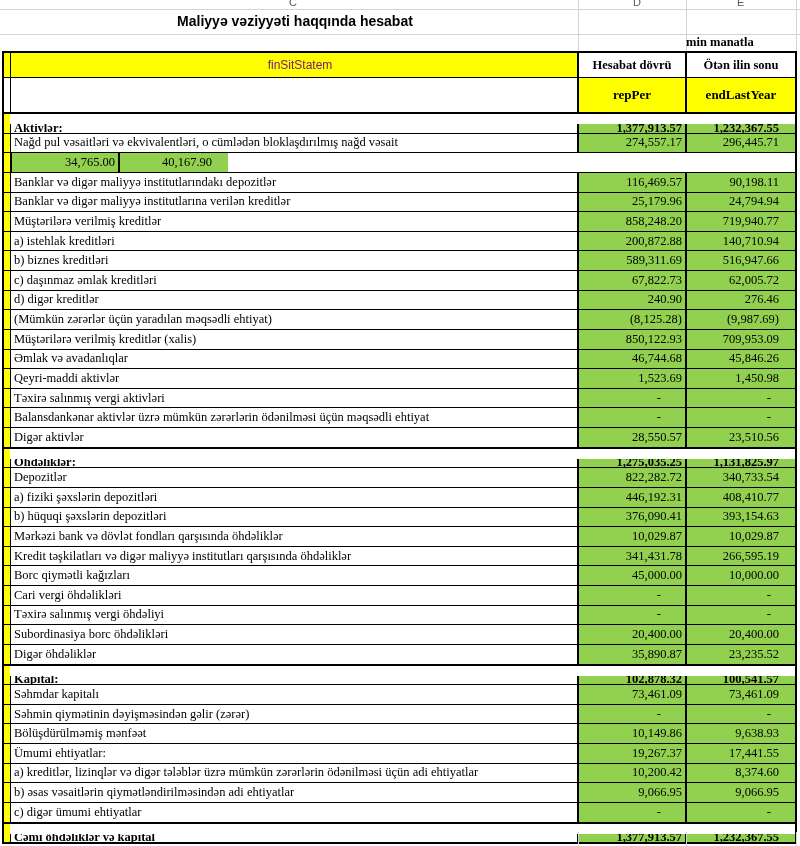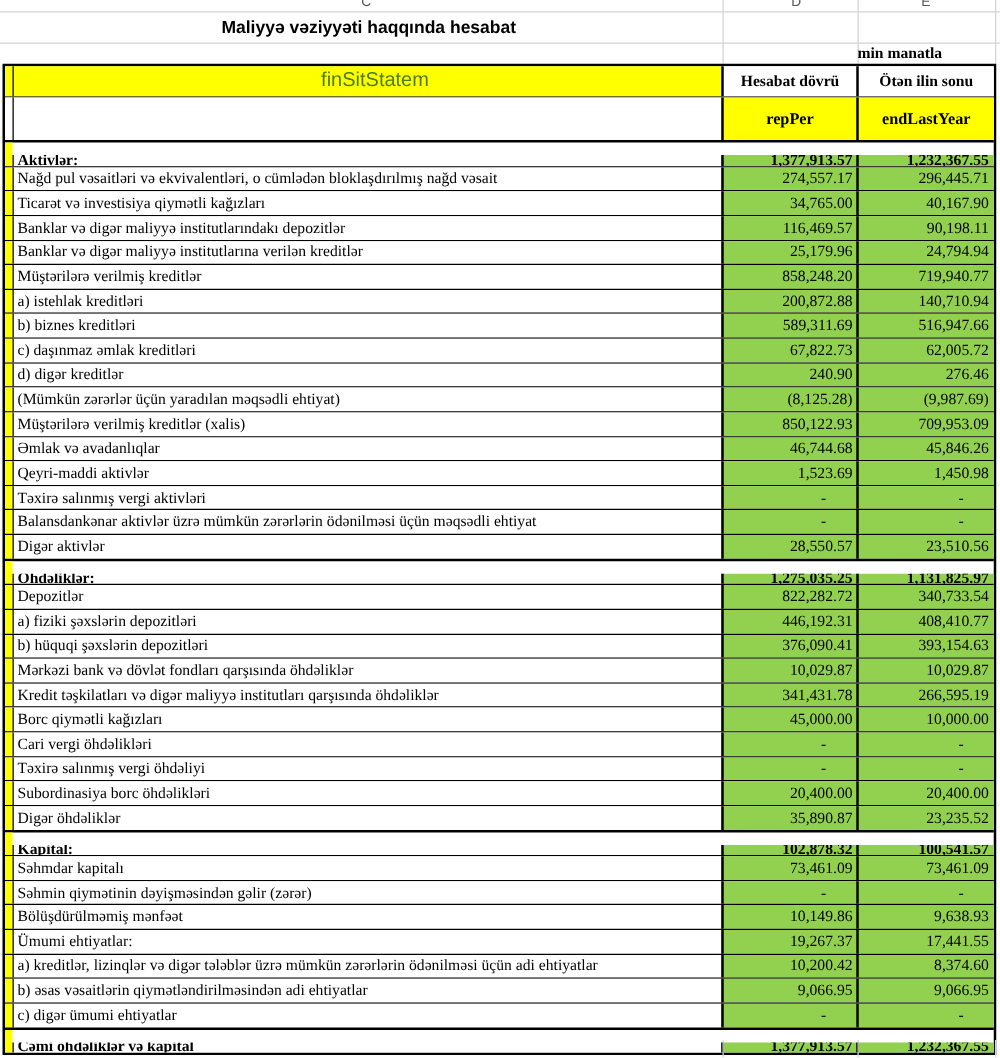--- a/index.html
+++ b/index.html
@@ -22,25 +22,25 @@
 
   
   .tbl { position:absolute; top:51px; left:2px; width:795px; border:2px solid #000; background:#fff; }
   .hrow { display:flex; width:100%; }
   .hrow1 { height:24px; }
   .hrow2 { height:35px; border-top:1px solid #000; }
   .cell { box-sizing:border-box; display:flex; align-items:center; overflow:hidden; white-space:nowrap; }
   .c-strip { width:6px; flex:none; }
   .c-label { flex:1; border-left:1px solid #000; padding-left:3px; }
   .c-rep   { width:108px; flex:none; border-left:2px solid #000; justify-content:flex-end; padding-right:3px; }
-  .c-prev  { width:110px; flex:none; border-left:2px solid #000; justify-content:flex-end; padding-right:4px; }
+  .c-prev  { width:110px; flex:none; border-left:2px solid #000; justify-content:flex-end; padding-right:16px; }
 
   .hrow1 .c-strip, .hrow1 .c-label { background:var(--yellow); }
   .hrow1 .c-label { justify-content:center; padding-left:12px;
-        font-family:"Liberation Sans","DejaVu Sans",sans-serif; font-size:16px; color:#4d7c0f; }
+        font-family:"Liberation Sans","DejaVu Sans",sans-serif; font-size:12px; color:#701a75; }
   .hrow1 .c-rep, .hrow1 .c-prev { background:#fff; justify-content:center; padding-right:0;
         font-weight:bold; font-size:12.5px; }
   .hrow2 .c-strip, .hrow2 .c-label { background:#fff; }
   .hrow2 .c-rep, .hrow2 .c-prev { background:var(--yellow); justify-content:center; padding-right:0;
         font-weight:bold; font-size:13px; }
 
   .data { display:flex; flex-direction:column; height:730px; }
   .row { flex:1 1 0; display:flex; border-top:1px solid #000; min-height:0; }
   .row.section { border-top-width:2px; }
   .row .c-strip { background:var(--yellow); }
@@ -94,21 +94,20 @@
     <div class="cell c-prev">1,232,367.55</div>
   </div>
       <div class="row">
     <div class="cell c-strip"></div>
     <div class="cell c-label">Nağd pul vəsaitləri və  ekvivalentləri, o cümlədən bloklaşdırılmış nağd vəsait</div>
     <div class="cell c-rep">274,557.17</div>
     <div class="cell c-prev">296,445.71</div>
   </div>
       <div class="row">
     <div class="cell c-strip"></div>
-    <div class="cell c-label">Ticarət və investisiya qiymətli kağızları</div>
     <div class="cell c-rep">34,765.00</div>
     <div class="cell c-prev">40,167.90</div>
   </div>
       <div class="row">
     <div class="cell c-strip"></div>
     <div class="cell c-label">Banklar və digər maliyyə institutlarındakı depozitlər</div>
     <div class="cell c-rep">116,469.57</div>
     <div class="cell c-prev">90,198.11</div>
   </div>
       <div class="row">

